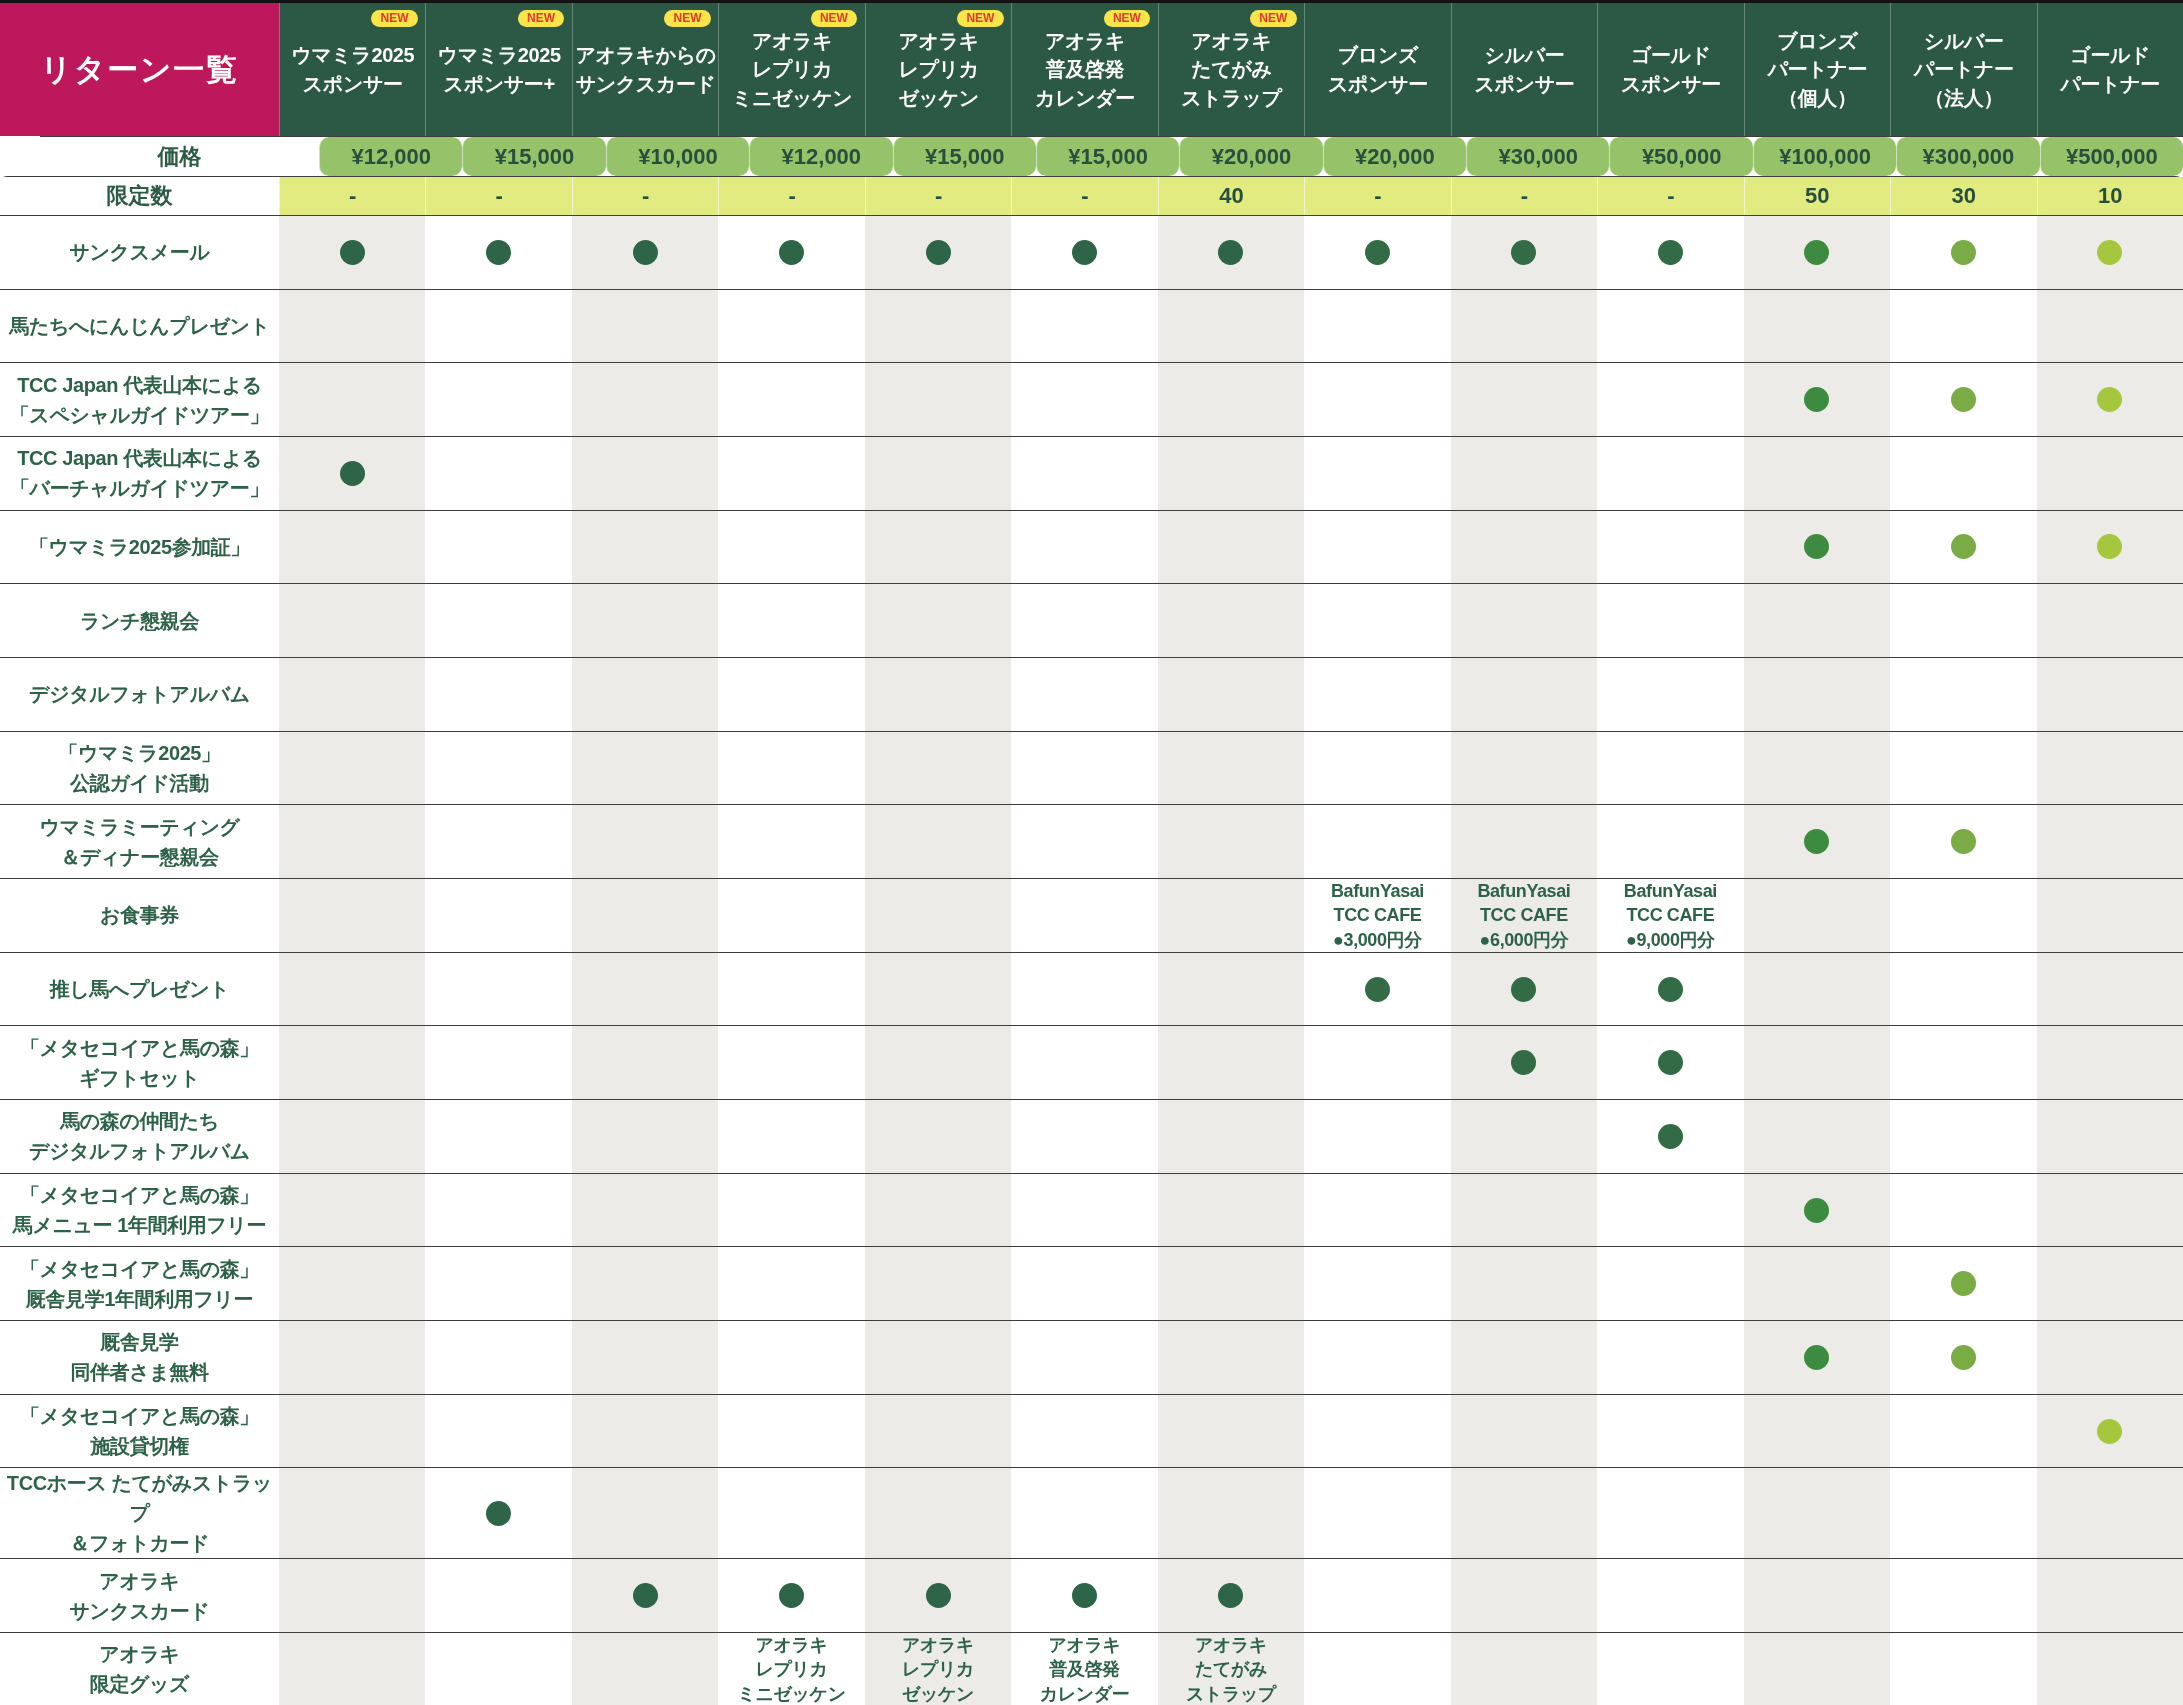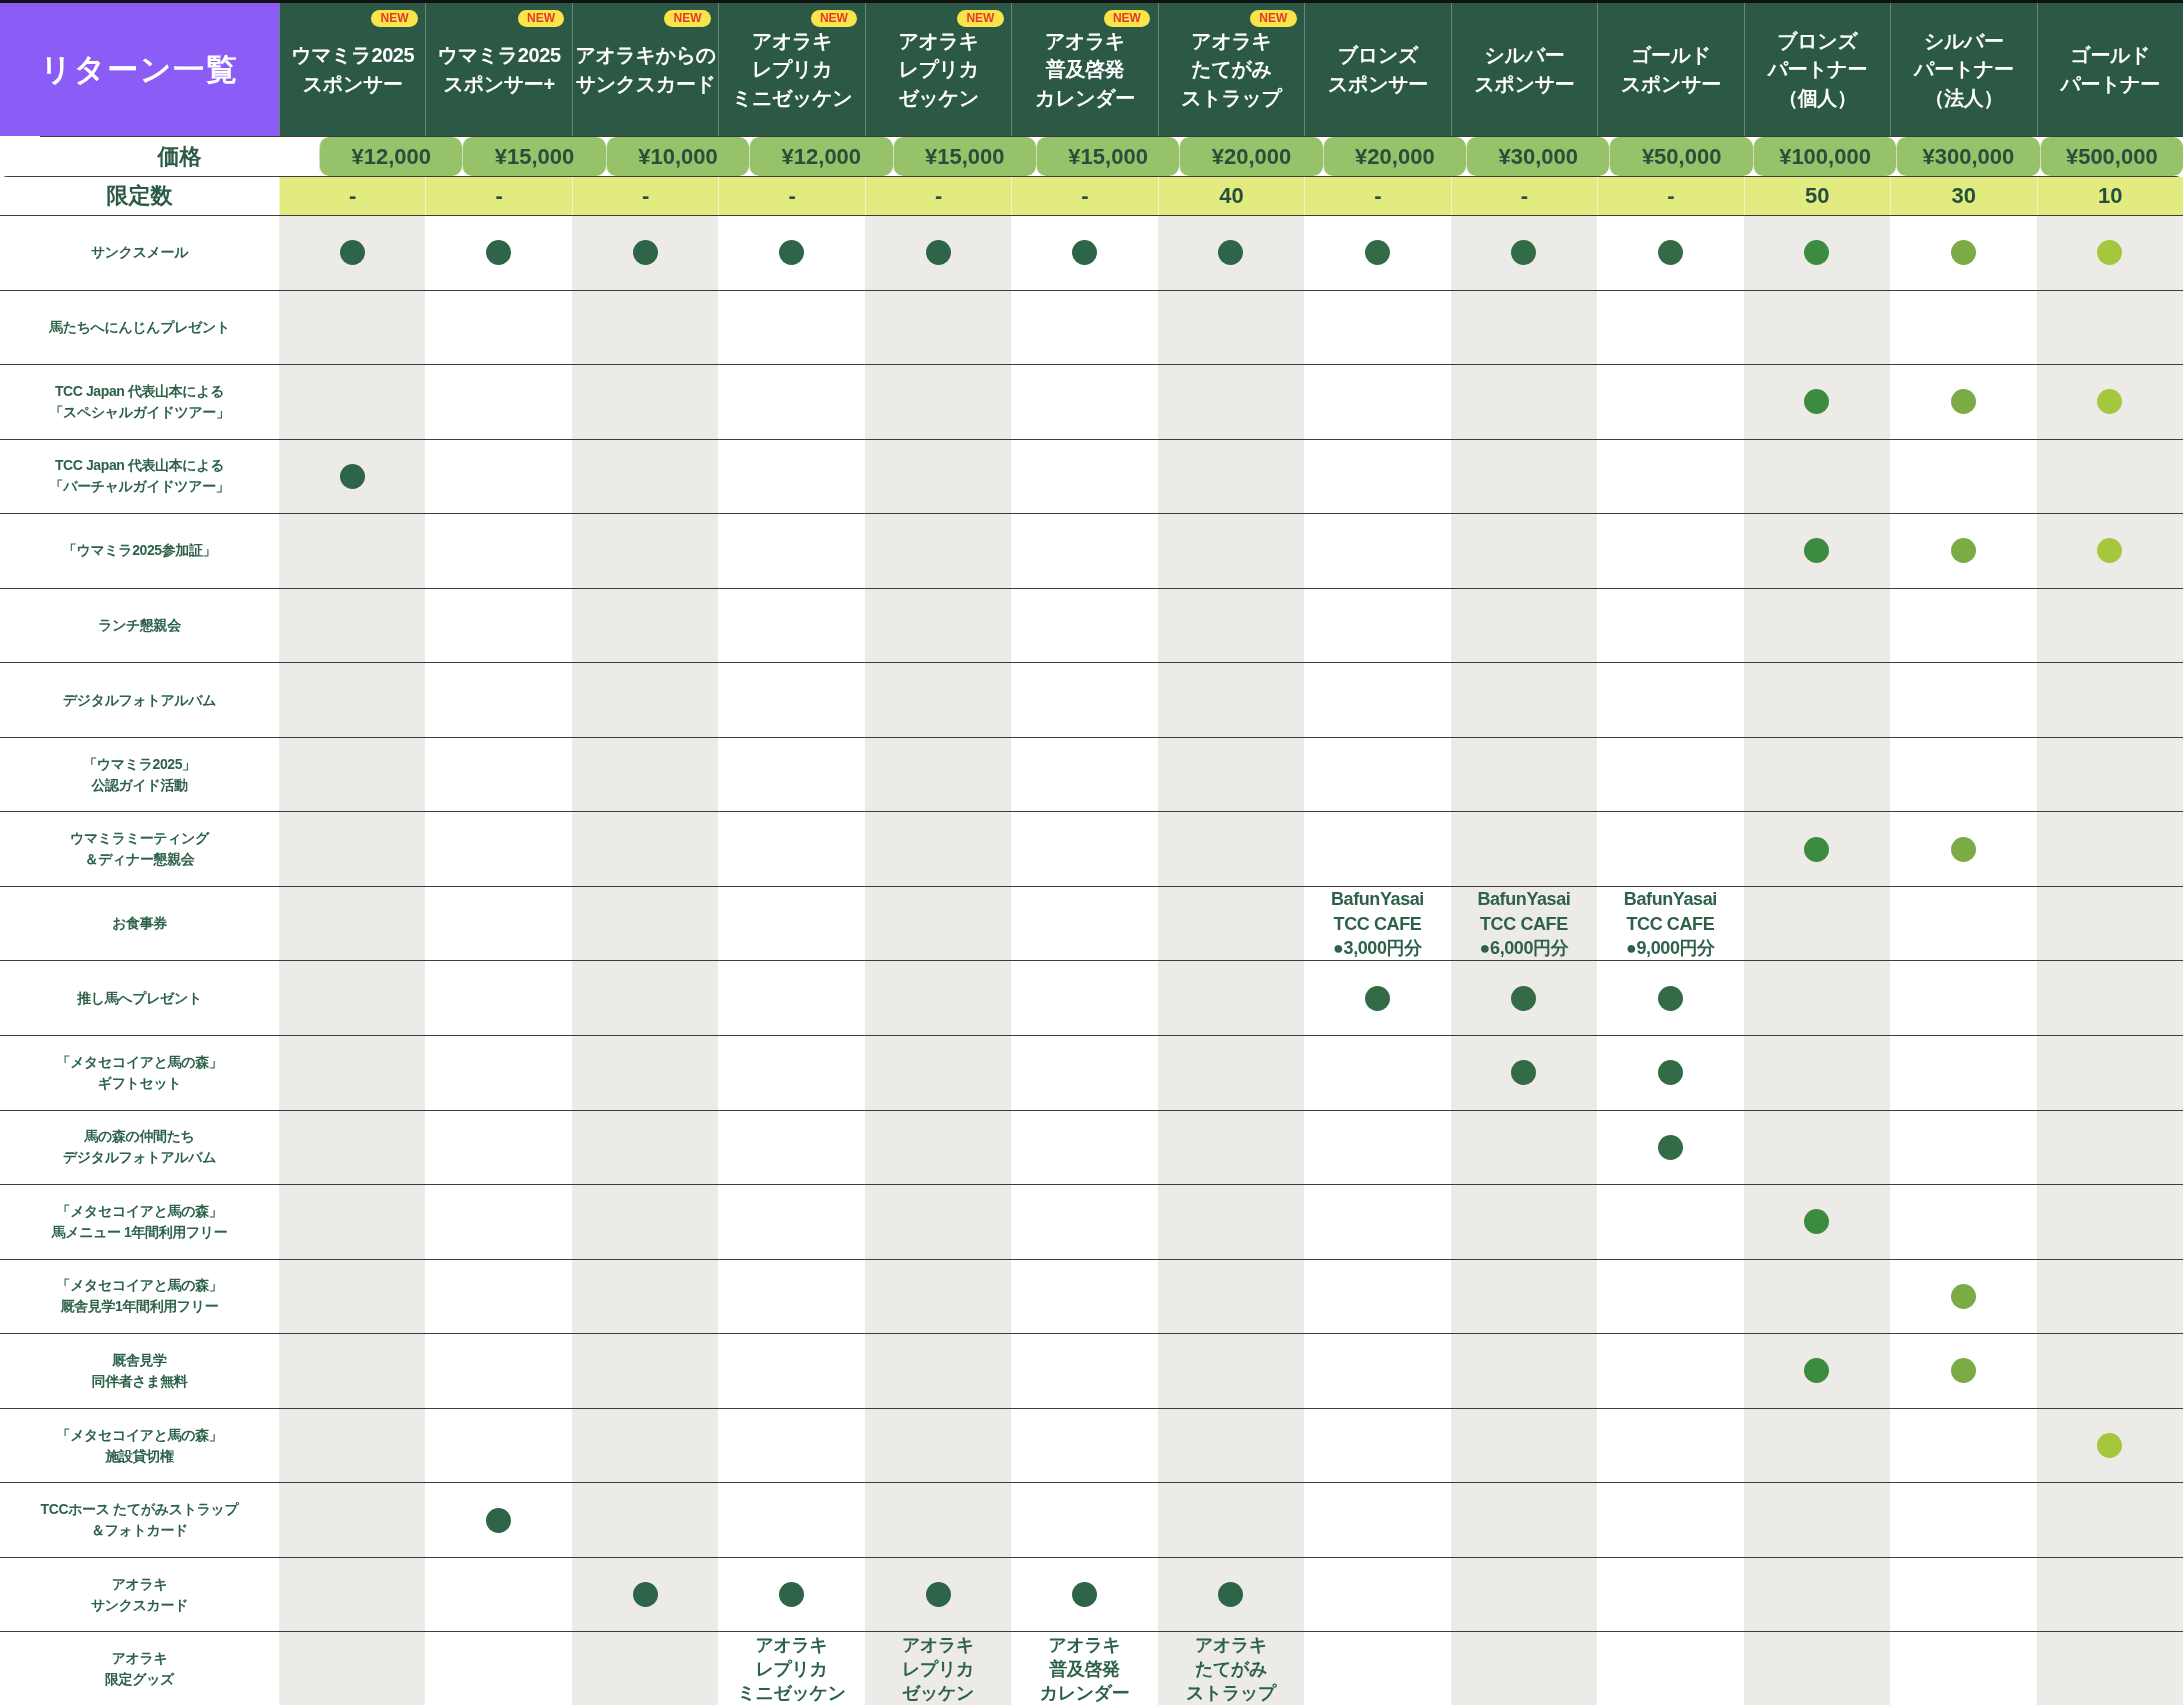--- a/index.html
+++ b/index.html
@@ -9,31 +9,31 @@
     display:flex;flex-direction:column;background:#fff;
     border-top:3.4px solid #121212;
   }
   .row{display:grid;grid-template-columns:279px repeat(13,1fr);}
   .header-row{height:133px;}
   .price-row{height:39px;border-top:1.7px solid #3d3d3d;margin-left:40px;}
   .limit-row{height:38px;border-top:1.7px solid #3d3d3d;border-radius:7px;}
   .body-row{flex:1 1 0;border-top:1.7px solid #3d3d3d;}
   .cell{display:flex;align-items:center;justify-content:center;text-align:center;box-sizing:border-box;overflow:hidden;}
   
-  .corner-cell{background:#8b5cf6;color:#fff;font-size:31px;font-weight:bold;letter-spacing:1.7px;}
+  .corner-cell{background:#be185d;color:#fff;font-size:31px;font-weight:bold;letter-spacing:1.7px;}
   .head-cell{background:#2c5945;color:#fff;font-size:20px;font-weight:bold;line-height:1.42;
     white-space:pre-line;position:relative;border-left:1.7px solid rgba(255,255,255,.28);letter-spacing:-0.4px;}
   .new-badge{position:absolute;top:6.8px;right:7.6px;background:#f9e44a;color:#e23b2e;
     font-size:12px;font-weight:bold;line-height:17px;height:17px;padding:0 9.3px;border-radius:9.3px;letter-spacing:0;}
   
   .rowlabel-cell{background:#fff;color:#2b5b44;font-size:22px;font-weight:bold;}
   .price-cell{background:#96c269;color:#274f3d;font-size:22px;font-weight:bold;border-left:1.7px solid rgba(255,255,255,.55);border-radius:10px;}
   .limit-cell{background:#e2eb80;color:#274f3d;font-size:22px;font-weight:bold;border-left:1.7px solid rgba(255,255,255,.55);}
   
-  .feature-label-cell{background:#fff;color:#2d6249;font-size:14px;font-weight:bold;
+  .feature-label-cell{background:#fff;color:#2d6249;font-size:20px;font-weight:bold;
     line-height:1.5;white-space:pre-line;letter-spacing:-0.4px;}
   .data-cell{font-size:18px;font-weight:bold;color:#2d6249;line-height:1.35;white-space:pre-line;letter-spacing:-0.4px;}
   .col-stripe{background:#edebe7;}
   .col-plain{background:#ffffff;}
   .dot{width:25px;height:25px;border-radius:50%;display:inline-block;}
 </style>
 </head>
 <body>
 
 <div id="return-table">

